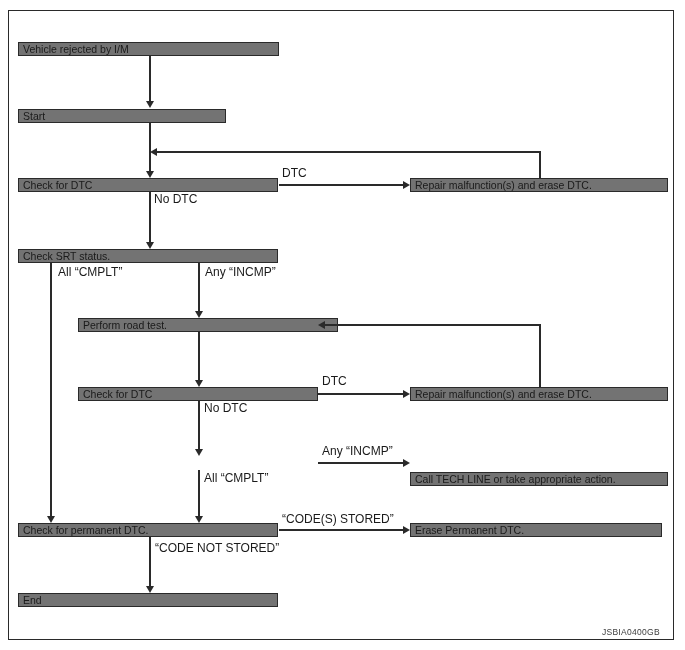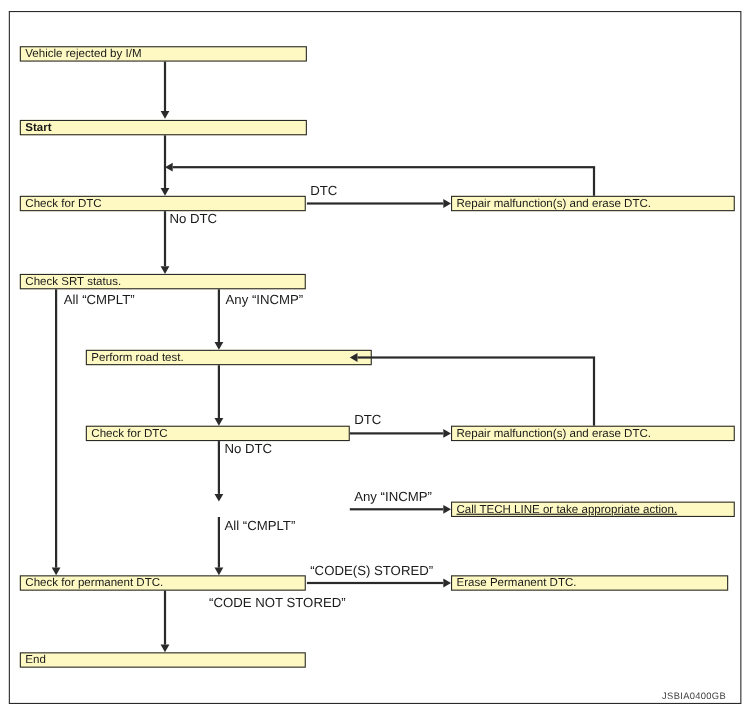--- a/index.html
+++ b/index.html
@@ -16,21 +16,21 @@
     position: absolute;
     left: 8px; top: 10px;
     width: 666px; height: 630px;
     border: 1.5px solid #2a2a2a;
     box-sizing: border-box;
   }
   .node {
     position: absolute;
     height: 14px;
     border: 1.5px solid #2a2a2a;
-    background: #fef9c3;
+    background: #737373;
     box-sizing: border-box;
     font-size: 10.5px;
     line-height: 10px;
     padding: 1px 2px 0 4px;
     white-space: nowrap;
     overflow: hidden;
   }
   .elabel {
     position: absolute;
     font-size: 12px;
@@ -52,42 +52,42 @@
   }
 </style>
 </head>
 <body>
 
 <div class="canvas">
 
   <div class="frame"></div>
 
   <div class="node" style="left:18px; top:42px;  width:261px;">Vehicle rejected by I/M</div>
-  <div class="node" style="left:18px; top:109px; width:261px;font-weight:bold;">Start</div>
+  <div class="node" style="left:18px; top:109px; width:208px;">Start</div>
   <div class="node" style="left:18px; top:178px; width:260px;">Check for DTC</div>
   <div class="node" style="left:410px;top:178px; width:258px;">Repair malfunction(s) and erase DTC.</div>
   <div class="node" style="left:18px; top:249px; width:260px;">Check SRT status.</div>
   <div class="node" style="left:78px; top:318px; width:260px;">Perform road test.</div>
   <div class="node" style="left:78px; top:387px; width:240px;">Check for DTC</div>
   <div class="node" style="left:410px;top:387px; width:258px;">Repair malfunction(s) and erase DTC.</div>
-  <div class="node" style="left:410px;top:456px; width:258px;text-decoration:underline;">Call TECH LINE or take appropriate action.</div>
+  <div class="node" style="left:410px;top:472px; width:258px;">Call TECH LINE or take appropriate action.</div>
   <div class="node" style="left:18px; top:523px; width:260px;">Check for permanent DTC.</div>
   <div class="node" style="left:410px;top:523px; width:252px;">Erase Permanent DTC.</div>
   <div class="node" style="left:18px; top:593px; width:260px;">End</div>
 
   <div class="elabel" style="left:282px; top:168px;">DTC</div>
   <div class="elabel" style="left:154px; top:194px;">No DTC</div>
   <div class="elabel" style="left:58px;  top:267px;">All “CMPLT”</div>
   <div class="elabel" style="left:205px; top:267px;">Any “INCMP”</div>
   <div class="elabel" style="left:322px; top:376px;">DTC</div>
   <div class="elabel" style="left:204px; top:403px;">No DTC</div>
   <div class="elabel" style="left:322px; top:446px;">Any “INCMP”</div>
   <div class="elabel" style="left:204px; top:473px;">All “CMPLT”</div>
   <div class="elabel" style="left:282px; top:514px;">“CODE(S) STORED”</div>
-  <div class="elabel" style="left:155px; top:543px;margin-left:35px;">“CODE NOT STORED”</div>
+  <div class="elabel" style="left:155px; top:543px;">“CODE NOT STORED”</div>
 
   <div class="vline" style="left:149px; top:56px; height:45px;"></div>
   <div class="arr down" style="left:146px; top:101px;"></div>
 
   <div class="vline" style="left:149px; top:123px; height:48px;"></div>
   <div class="arr down" style="left:146px; top:171px;"></div>
 
   <div class="arr left" style="left:150px; top:148px;"></div>
   <div class="hline" style="left:157px; top:151px; width:384px;"></div>
   <div class="vline" style="left:539px; top:152px; height:26px;"></div>

